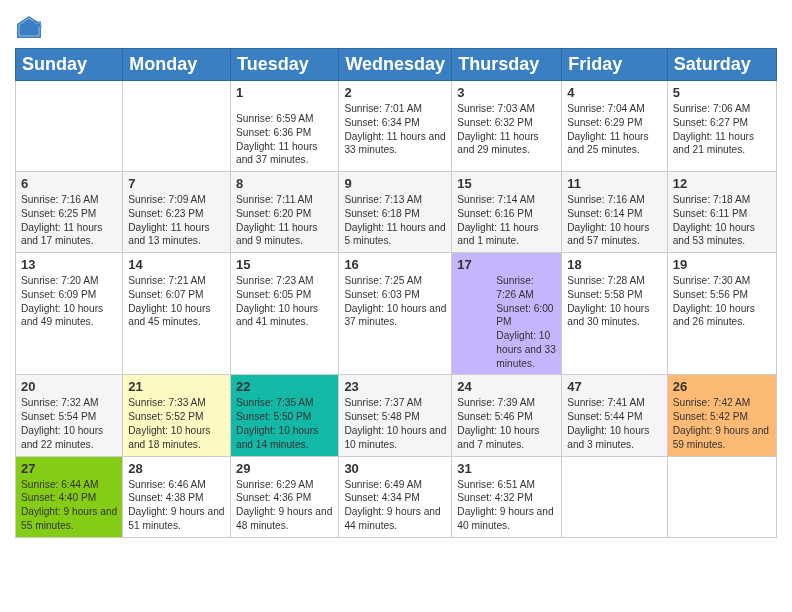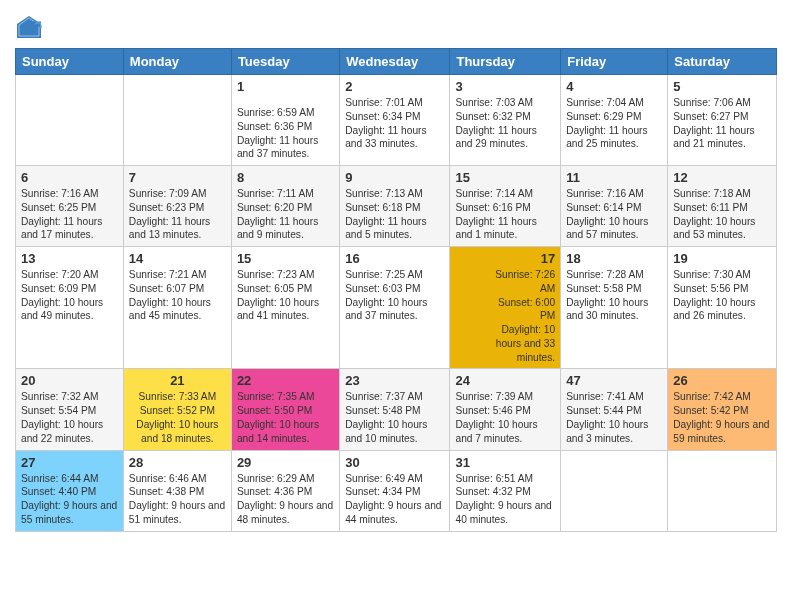--- a/index.html
+++ b/index.html
@@ -62,21 +62,21 @@
       margin-top: 2px;
     }
     .calendar {
       width: 100%;
       border-collapse: collapse;
       border: 1px solid #ccc;
     }
     .calendar th {
       background: #3a7fc1;
       color: #fff;
-      font-size: 13px;
+      font-size: 18px;
       font-weight: bold;
       padding: 5px 6px;
       text-align: left;
       border: 1px solid #2d6aa0;
     }
     .calendar td {
       vertical-align: top;
       border: 1px solid #ccc;
       padding: 4px 5px;
       width: 113px;
@@ -243,21 +243,21 @@
             <div class="cell-text" style="white-space: pre-line;">Sunrise: 7:23 AM
 Sunset: 6:05 PM
 Daylight: 10 hours and 41 minutes.</div>
           </td>
           <td style="background: rgb(255, 255, 255);">
             <span class="day-num">16</span>
             <div class="cell-text" style="white-space: pre-line;">Sunrise: 7:25 AM
 Sunset: 6:03 PM
 Daylight: 10 hours and 37 minutes.</div>
           </td>
-          <td style="background: #eab308; text-align: right;">
+          <td style="background: #c4b5fd;">
             <span class="day-num">17</span>
             <div class="cell-text" style="white-space: pre-line; margin-left: 39px;">Sunrise: 7:26 AM
 Sunset: 6:00 PM
 Daylight: 10 hours and 33 minutes.</div>
           </td>
           <td style="background: rgb(255, 255, 255);">
             <span class="day-num">18</span>
             <div class="cell-text" style="white-space: pre-line;">Sunrise: 7:28 AM
 Sunset: 5:58 PM
 Daylight: 10 hours and 30 minutes.</div>
@@ -269,27 +269,27 @@
 Daylight: 10 hours and 26 minutes.</div>
           </td>
         </tr>
         <tr>
           <td style="background: rgb(245, 245, 245);">
             <span class="day-num">20</span>
             <div class="cell-text" style="white-space: pre-line;">Sunrise: 7:32 AM
 Sunset: 5:54 PM
 Daylight: 10 hours and 22 minutes.</div>
           </td>
-          <td style="background: #fde047; text-align: center;">
+          <td style="background: #fef9c3;">
             <span class="day-num">21</span>
             <div class="cell-text" style="white-space: pre-line;">Sunrise: 7:33 AM
 Sunset: 5:52 PM
 Daylight: 10 hours and 18 minutes.</div>
           </td>
-          <td style="background: #ec4899;">
+          <td style="background: #14b8a6;">
             <span class="day-num">22</span>
             <div class="cell-text" style="white-space: pre-line;">Sunrise: 7:35 AM
 Sunset: 5:50 PM
 Daylight: 10 hours and 14 minutes.</div>
           </td>
           <td style="background: rgb(245, 245, 245);">
             <span class="day-num">23</span>
             <div class="cell-text" style="white-space: pre-line;">Sunrise: 7:37 AM
 Sunset: 5:48 PM
 Daylight: 10 hours and 10 minutes.</div>
@@ -307,21 +307,21 @@
 Daylight: 10 hours and 3 minutes.</div>
           </td>
           <td style="background: #fdba74;">
             <span class="day-num">26</span>
             <div class="cell-text" style="white-space: pre-line;">Sunrise: 7:42 AM
 Sunset: 5:42 PM
 Daylight: 9 hours and 59 minutes.</div>
           </td>
         </tr>
         <tr>
-          <td style="background: #7dd3fc;">
+          <td style="background: #84cc16;">
             <span class="day-num">27</span>
             <div class="cell-text" style="white-space: pre-line;">Sunrise: 6:44 AM
 Sunset: 4:40 PM
 Daylight: 9 hours and 55 minutes.</div>
           </td>
           <td style="background: rgb(255, 255, 255);">
             <span class="day-num">28</span>
             <div class="cell-text" style="white-space: pre-line;">Sunrise: 6:46 AM
 Sunset: 4:38 PM
 Daylight: 9 hours and 51 minutes.</div>

